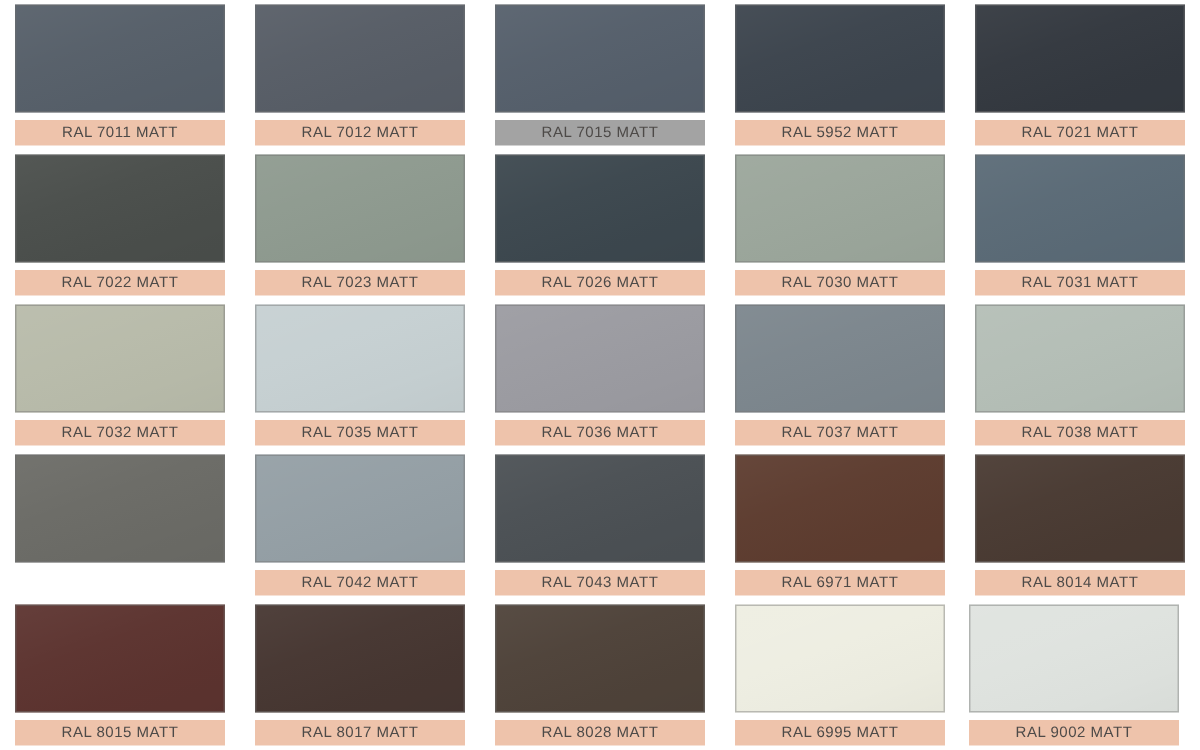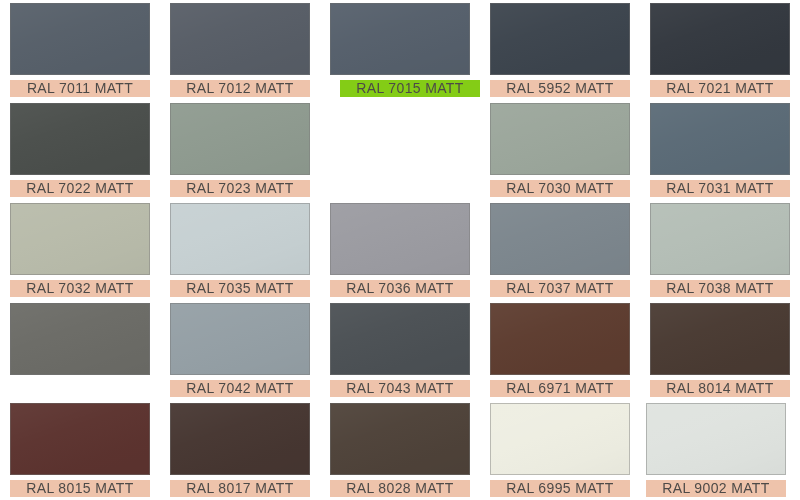--- a/index.html
+++ b/index.html
@@ -53,58 +53,62 @@
   }
 
   .swatch-label {
     position: absolute;
     left: 0;
     top: 80px;
     width: 140px;
     height: 17px;
     line-height: 17px;
     text-align: center;
-    font-size: 14px;
+    font-size: 10px;
     letter-spacing: 0.35px;
     color: #4d4a48;
     white-space: nowrap;
     overflow: hidden;
   }
 </style>
 </head>
 <body>
 
 <div id="swatch-chart" style="background: rgb(255, 255, 255);">
     <div class="swatch-cell" style="left: 10px; top: 0px;">
       <div class="swatch-color" title="RAL 7011" style="background: rgb(86, 95, 105);"></div>
       <div class="swatch-label" style="background: rgb(238, 195, 171); color: rgb(77, 74, 72);">RAL 7011 MATT</div>
     </div>
     <div class="swatch-cell" style="left: 170px; top: 0px;">
       <div class="swatch-color" title="RAL 7012" style="background: rgb(87, 93, 102);"></div>
       <div class="swatch-label" style="background: rgb(238, 195, 171); color: rgb(77, 74, 72);">RAL 7012 MATT</div>
     </div>
     <div class="swatch-cell" style="left: 330px; top: 0px;">
       <div class="swatch-color" title="RAL 7015" style="background: rgb(85, 95, 107);"></div>
-      <div class="swatch-label" style="background: #84cc16; color: rgb(77, 74, 72); margin-left: 10px;">RAL 7015 MATT</div>
+      <div class="swatch-label" style="background: #a3a3a3; color: rgb(77, 74, 72);">RAL 7015 MATT</div>
     </div>
     <div class="swatch-cell" style="left: 490px; top: 0px;">
       <div class="swatch-color" title="RAL 7016" style="background: rgb(60, 68, 77);"></div>
       <div class="swatch-label" style="background: rgb(238, 195, 171); color: rgb(77, 74, 72);">RAL 5952 MATT</div>
     </div>
     <div class="swatch-cell" style="left: 650px; top: 0px;">
       <div class="swatch-color" title="RAL 7021" style="background: rgb(51, 56, 63);"></div>
       <div class="swatch-label" style="background: rgb(238, 195, 171); color: rgb(77, 74, 72);">RAL 7021 MATT</div>
     </div>
     <div class="swatch-cell" style="left: 10px; top: 100px;">
       <div class="swatch-color" title="RAL 7022" style="background: rgb(74, 78, 75);"></div>
       <div class="swatch-label" style="background: rgb(238, 195, 171); color: rgb(77, 74, 72);">RAL 7022 MATT</div>
     </div>
     <div class="swatch-cell" style="left: 170px; top: 100px;">
       <div class="swatch-color" title="RAL 7023" style="background: rgb(142, 154, 143);"></div>
       <div class="swatch-label" style="background: rgb(238, 195, 171); color: rgb(77, 74, 72);">RAL 7023 MATT</div>
+    </div>
+    <div class="swatch-cell" style="left: 330px; top: 100px;">
+      <div class="swatch-color" title="RAL 7026" style="background: rgb(60, 71, 78);"></div>
+      <div class="swatch-label" style="background: rgb(238, 195, 171); color: rgb(77, 74, 72);">RAL 7026 MATT</div>
     </div>
     <div class="swatch-cell" style="left: 490px; top: 100px;">
       <div class="swatch-color" title="RAL 7030" style="background: rgb(155, 166, 155);"></div>
       <div class="swatch-label" style="background: rgb(238, 195, 171); color: rgb(77, 74, 72);">RAL 7030 MATT</div>
     </div>
     <div class="swatch-cell" style="left: 650px; top: 100px;">
       <div class="swatch-color" title="RAL 7031" style="background: rgb(90, 106, 118);"></div>
       <div class="swatch-label" style="background: rgb(238, 195, 171); color: rgb(77, 74, 72);">RAL 7031 MATT</div>
     </div>
     <div class="swatch-cell" style="left: 10px; top: 200px;">

